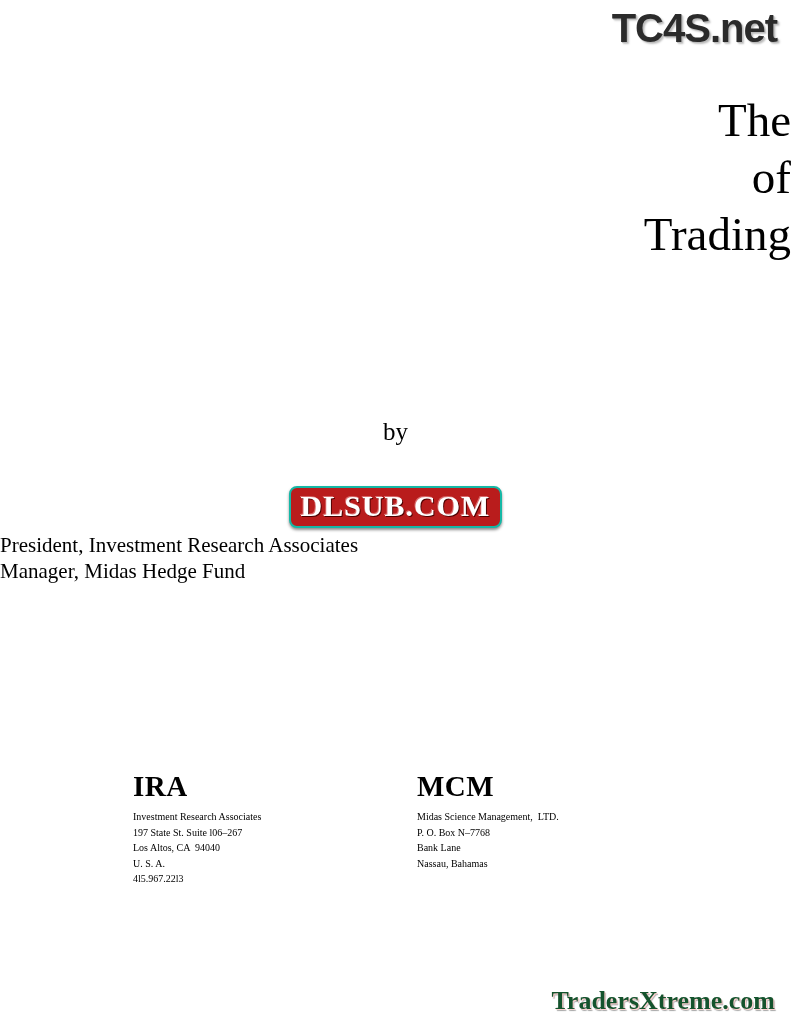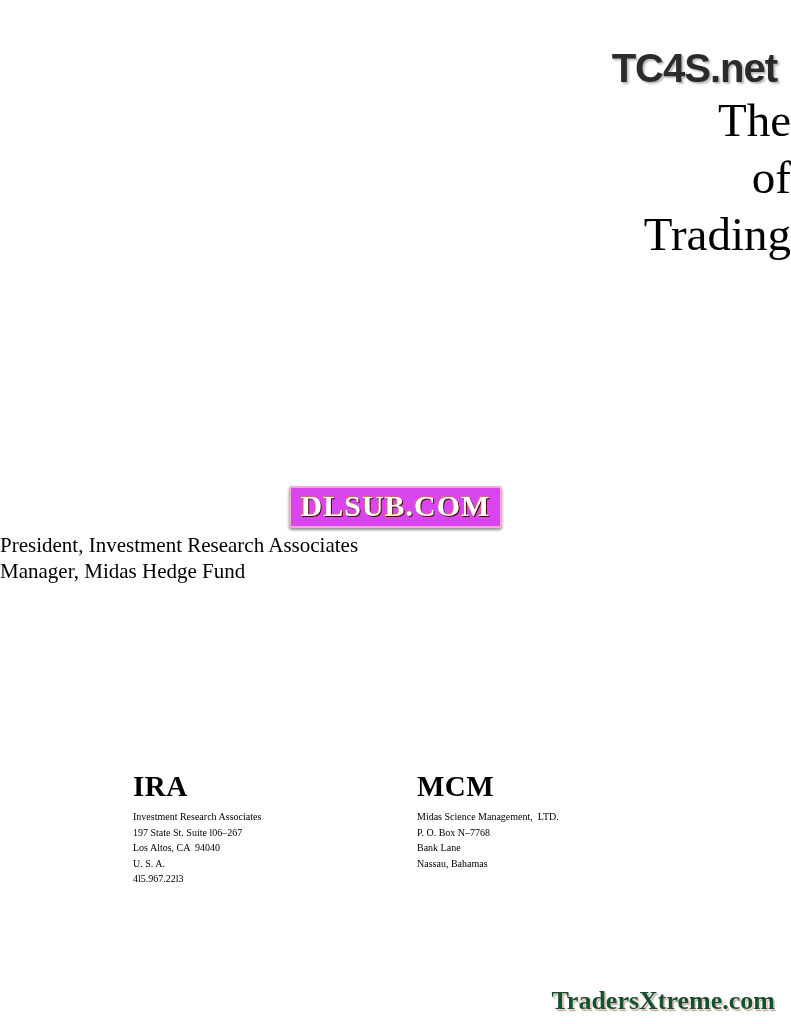--- a/index.html
+++ b/index.html
@@ -21,21 +21,20 @@
   .wm-top {
     position: absolute;
     top: 6px;
     right: 14px;
     font-family: "Liberation Sans", sans-serif;
     font-weight: bold;
     font-size: 40px;
     letter-spacing: -1px;
     color: #2b2b2b;
     text-shadow: 1px 1px 0 #bdbdbd, 2px 2px 2px rgba(0,0,0,0.25);
-    margin-top: 40px;
   }
 
   
   .wm-bottom {
     position: absolute;
     bottom: 8px;
     right: 16px;
     font-family: "Liberation Serif", serif;
     font-weight: bold;
     font-size: 26px;
@@ -70,29 +69,29 @@
   
   .author-stamp {
     position: absolute;
     top: 486px;
     left: 0;
     width: 100%;
     text-align: center;
   }
   .author-stamp .stamp {
     display: inline-block;
-    background: #d946ef;
+    background: #b91c1c;
     color: #ffffff;
     font-family: "Liberation Serif", serif;
     font-weight: bold;
     font-size: 30px;
     letter-spacing: 1px;
     padding: 1px 10px 3px 10px;
-    border: 2px solid #f9a8d4;
-    border-radius: 3px;
+    border: 2px solid #14b8a6;
+    border-radius: 8px;
     text-shadow: 1px 1px 0 #4d0000, -1px -1px 0 #d96c6c;
     box-shadow: 0 2px 3px rgba(0,0,0,0.45);
   }
 
   .affil {
     position: absolute;
     top: 532px;
     left: 0;
     width: 100%;
   }
@@ -134,20 +133,21 @@
 <div class="page">
 
   <div class="wm-top">TC4S.net</div>
 
   <div class="title-block">
     <div class="title-line">The</div>
     <div class="title-line">of</div>
     <div class="title-line">Trading</div>
   </div>
 
+  <div class="byline">by</div>
 
   <div class="author-stamp">
     <span class="stamp">DLSUB.COM</span>
   </div>
 
   <div class="affil">
     <div class="affil-line">President, Investment Research Associates</div>
     <div class="affil-line">Manager, Midas Hedge Fund</div>
   </div>
 

